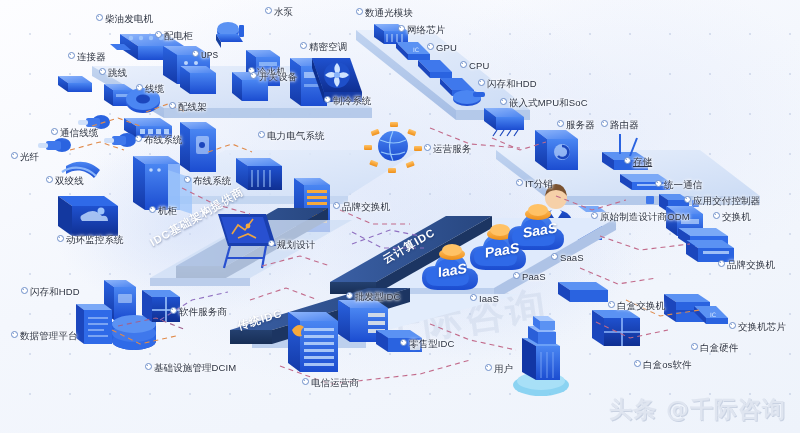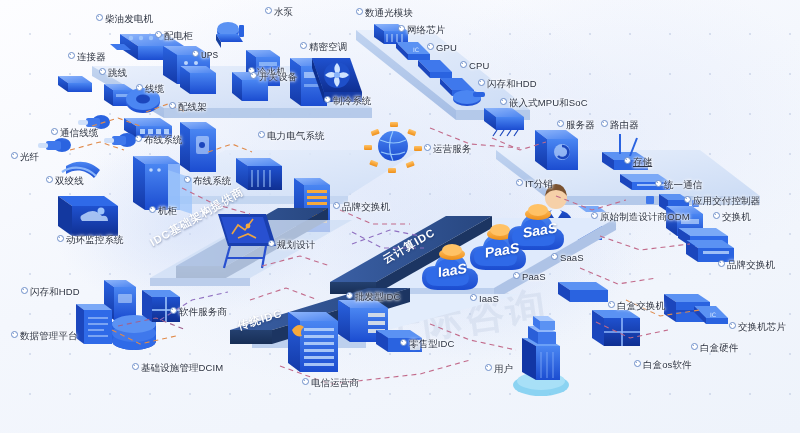--- a/index.html
+++ b/index.html
@@ -710,19 +710,20 @@
       <div class="lbl" style="left: 513px; top: 272px;"><span class="dot"></span><span>PaaS</span></div>
       <div class="lbl" style="left: 21px; top: 287px;"><span class="dot"></span><span>闪存和HDD</span></div>
       <div class="lbl" style="left: 346px; top: 292px;"><span class="dot"></span><span>批发型IDC</span></div>
       <div class="lbl" style="left: 470px; top: 294px;"><span class="dot"></span><span>IaaS</span></div>
       <div class="lbl" style="left: 170px; top: 307px;"><span class="dot"></span><span>软件服务商</span></div>
       <div class="lbl" style="left: 596px; top: 301px; padding-left: 12px;"><span class="dot"></span><span>白盒交换机</span></div>
       <div class="lbl" style="left: 11px; top: 331px;"><span class="dot"></span><span>数据管理平台</span></div>
       <div class="lbl" style="left: 400px; top: 339px;"><span class="dot"></span><span>零售型IDC</span></div>
       <div class="lbl" style="left: 729px; top: 322px;"><span class="dot"></span><span>交换机芯片</span></div>
       <div class="lbl" style="left: 302px; top: 378px;"><span class="dot"></span><span>电信运营商</span></div>
-      <div class="lbl" style="left: 132px; top: 363px;"><span class="dot"></span><span>基础设施管理DCIM</span></div>
+      <div class="lbl" style="left: 145px; top: 363px;"><span class="dot"></span><span>基础设施管理DCIM</span></div>
       <div class="lbl" style="left: 691px; top: 343px;"><span class="dot"></span><span>白盒硬件</span></div>
       <div class="lbl" style="left: 485px; top: 364px;"><span class="dot"></span><span>用户</span></div>
       <div class="lbl" style="left: 634px; top: 360px;"><span class="dot"></span><span>白盒os软件</span></div>
     </div>
 
+  <div id="watermark">头条 @千际咨询</div>
 </div>
 
 </body></html>

